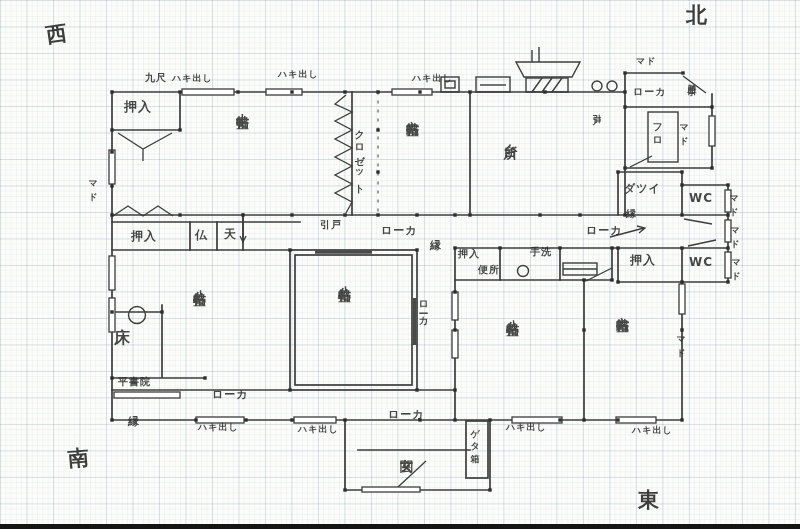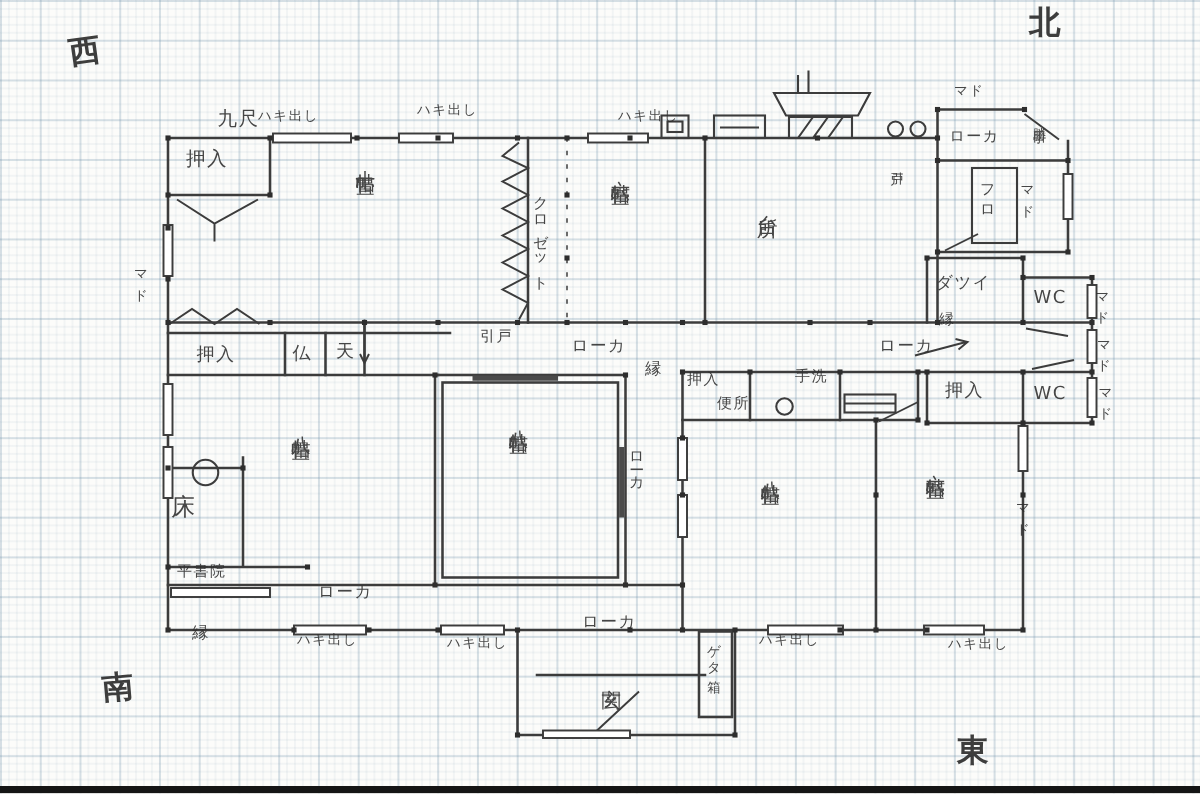--- a/index.html
+++ b/index.html
@@ -10,21 +10,21 @@
       linear-gradient(rgba(120,150,175,.08) 1px, transparent 1px),
       linear-gradient(90deg, rgba(120,150,175,.08) 1px, transparent 1px),
       linear-gradient(rgba(110,145,170,.22) 1px, transparent 1px),
       linear-gradient(90deg, rgba(110,145,170,.22) 1px, transparent 1px);
     background-size:5.3px 5.3px,5.3px 5.3px,26.5px 26.5px,26.5px 26.5px;
     font-family:"DejaVu Sans",sans-serif;
   }
   svg.plan{position:absolute;left:0;top:0;}
   .lbl{
     position:absolute;color:#2e2e2e;line-height:1;white-space:nowrap;
-    opacity:.88;letter-spacing:1px;
+    opacity:.88;letter-spacing:1px;font-weight:bold;
   }
   .v{writing-mode:vertical-rl;text-orientation:upright;letter-spacing:2px;}
   .compass{font-size:21px;font-weight:bold;opacity:.92;}
   .scanbar{position:absolute;left:0;bottom:0;width:800px;height:5px;background:#151515;}
 </style>
 </head>
 <body>
 
 <div class="paper">
 
@@ -237,21 +237,21 @@
   <div class="lbl" style="left:633px;top:87px;font-size:10px;">ローカ</div>
   <div class="lbl" style="left:381px;top:225px;font-size:11px;">ローカ</div>
   <div class="lbl" style="left:586px;top:225px;font-size:11px;">ローカ</div>
   <div class="lbl" style="left:212px;top:389px;font-size:11px;">ローカ</div>
   <div class="lbl" style="left:388px;top:409px;font-size:11px;">ローカ</div>
   <div class="lbl v" style="left:418px;top:294px;font-size:10px;">ローカ</div>
   <div class="lbl" style="left:430px;top:240px;font-size:11px;">縁</div>
   <div class="lbl" style="left:626px;top:209px;font-size:10px;">縁</div>
   <div class="lbl" style="left:128px;top:416px;font-size:11px;">縁</div>
 
-  <div class="lbl" style="left:145px;top:73px;font-size:13px;">九尺</div>
+  <div class="lbl" style="left:145px;top:73px;font-size:10px;">九尺</div>
   <div class="lbl" style="left:172px;top:74px;font-size:9px;">ハキ出し</div>
   <div class="lbl" style="left:278px;top:70px;font-size:9px;">ハキ出し</div>
   <div class="lbl" style="left:412px;top:74px;font-size:9px;">ハキ出し</div>
   <div class="lbl" style="left:198px;top:423px;font-size:9px;">ハキ出し</div>
   <div class="lbl" style="left:298px;top:425px;font-size:9px;">ハキ出し</div>
   <div class="lbl" style="left:506px;top:423px;font-size:9px;">ハキ出し</div>
   <div class="lbl" style="left:632px;top:426px;font-size:9px;">ハキ出し</div>
   <div class="lbl" style="left:320px;top:220px;font-size:10px;">引戸</div>
   <div class="lbl v" style="left:592px;top:107px;font-size:9px;">引戸</div>
   <div class="lbl v" style="left:687px;top:77px;font-size:9px;">勝手口</div>

